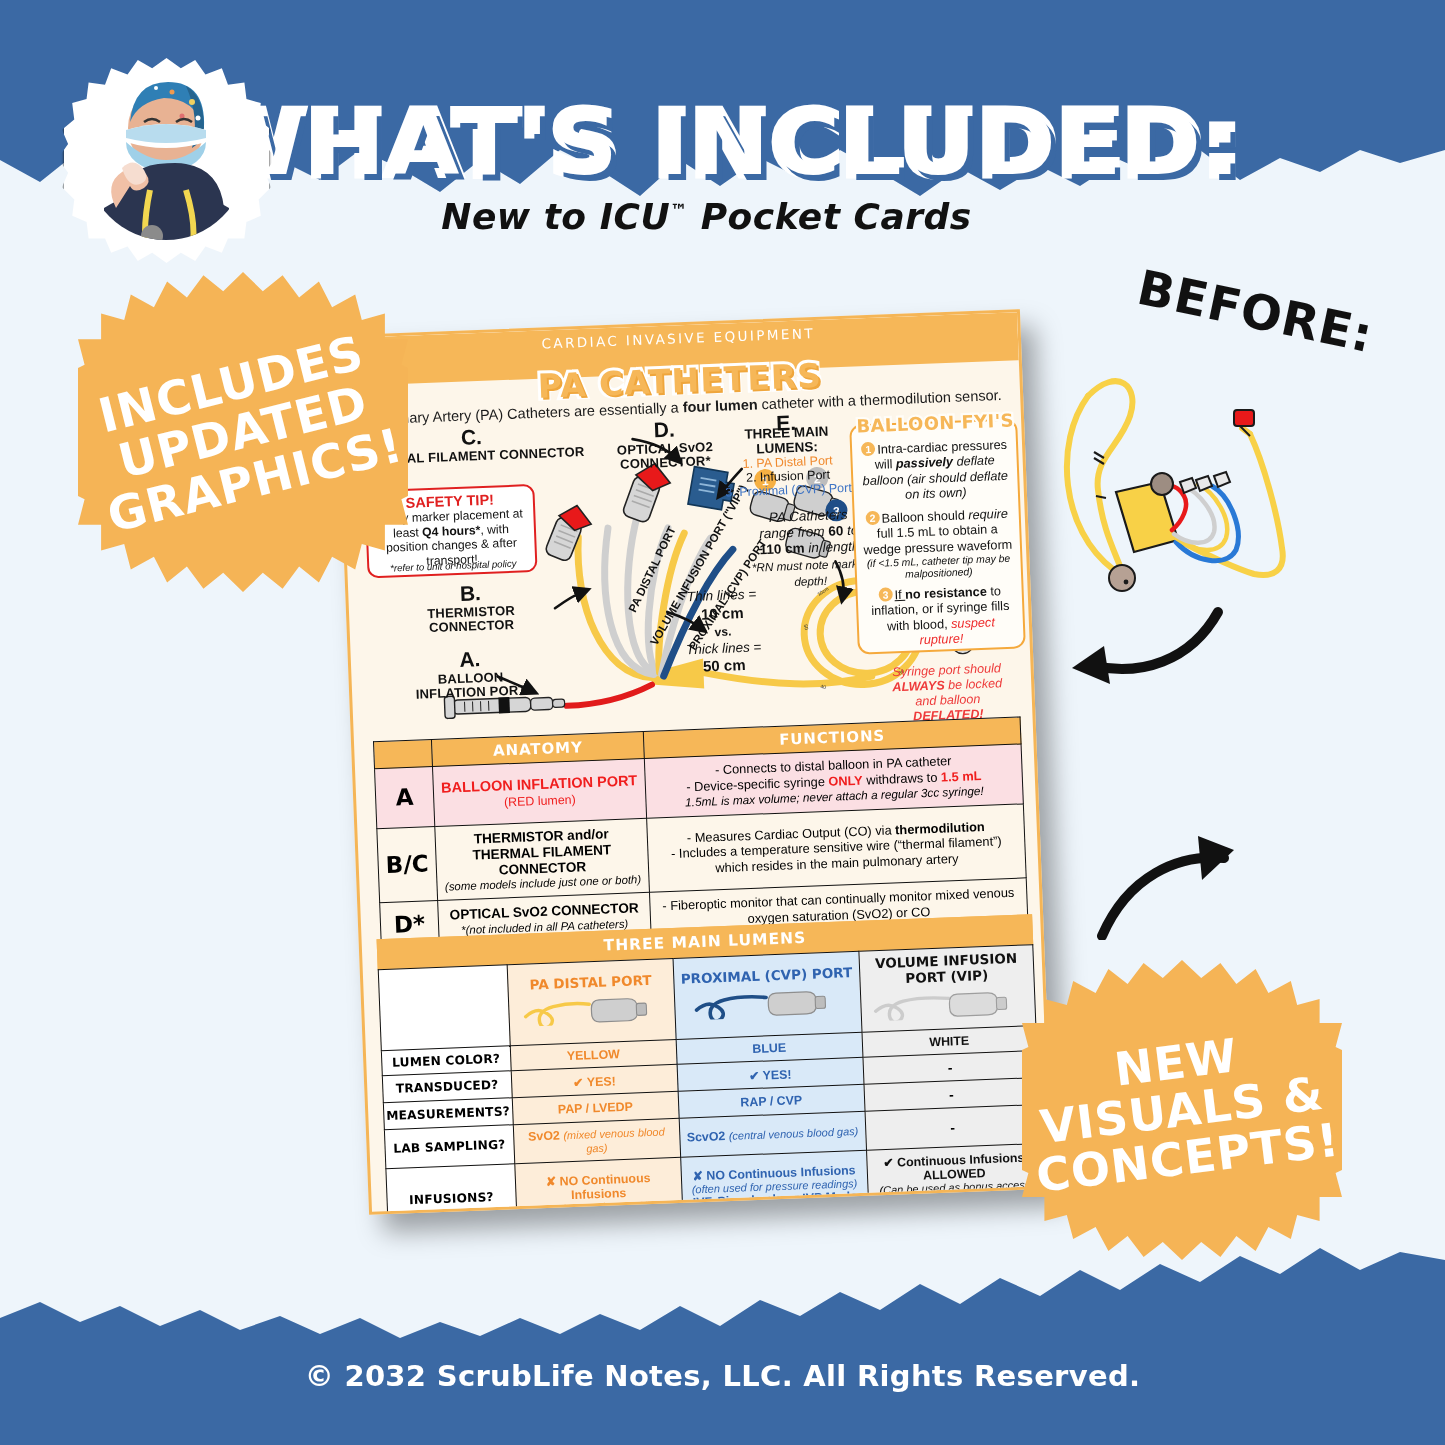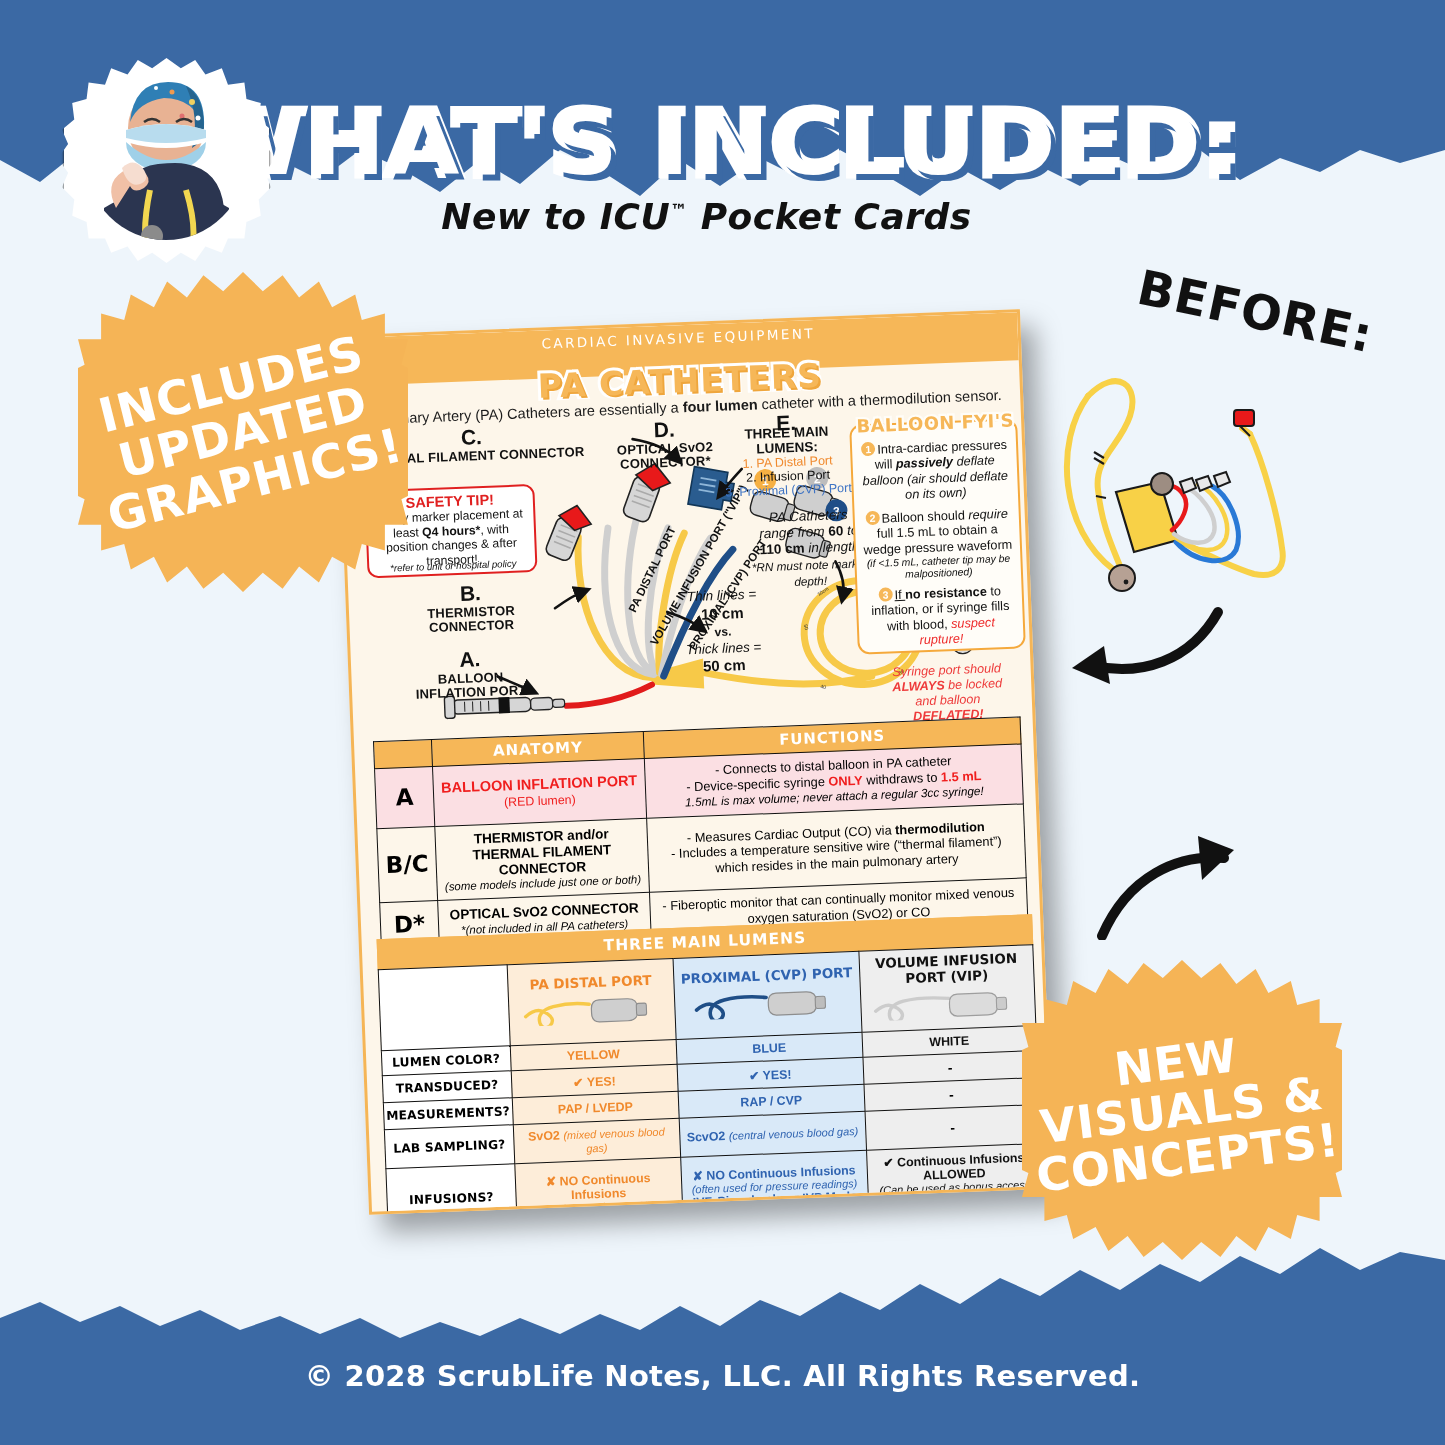--- a/index.html
+++ b/index.html
@@ -651,13 +651,13 @@
 </div>
 <div class="burst" id="burst-concepts">
   <div class="shape"></div>
   <div class="txt">
     <span>NEW</span>
     <span>VISUALS &amp;</span>
     <span>CONCEPTS!</span>
   </div>
 </div>
 
-<div class="footer-text">© 2028 ScrubLife Notes, LLC. All Rights Reserved.</div>
+<div class="footer-text">© 2032 ScrubLife Notes, LLC. All Rights Reserved.</div>
 
 </body></html>

